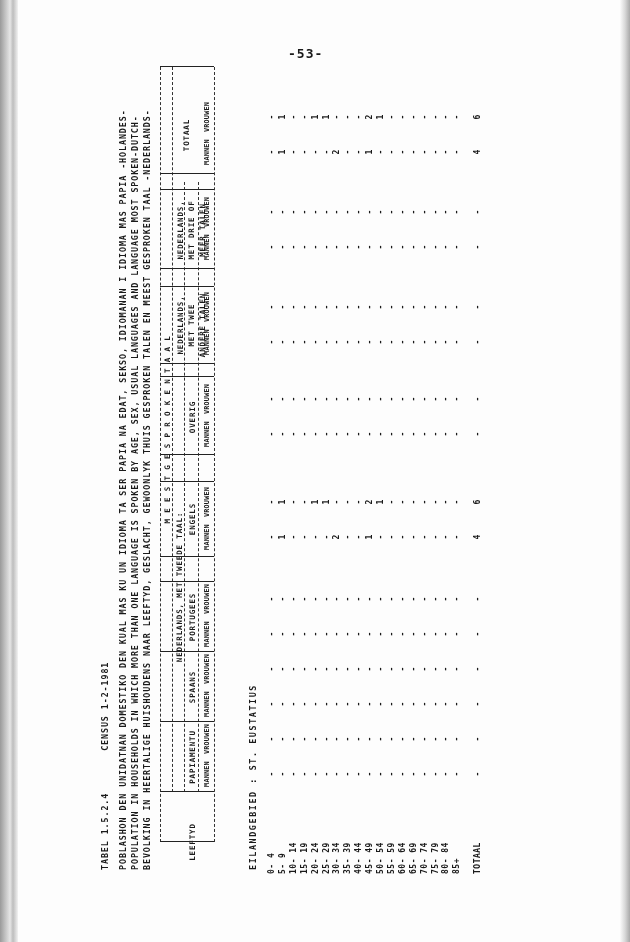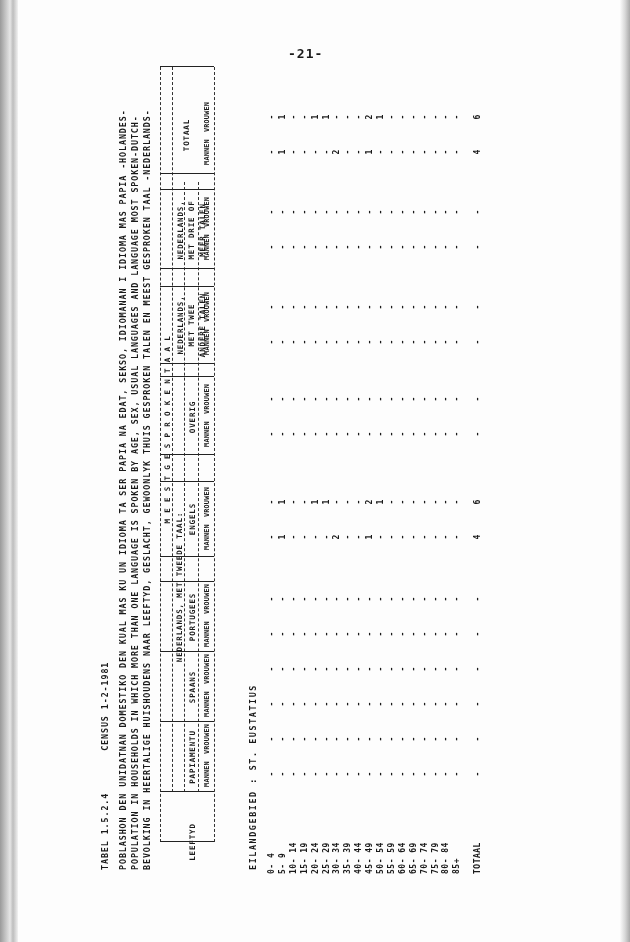--- a/index.html
+++ b/index.html
@@ -14,21 +14,21 @@
   .htxt{position:absolute;font-size:7.6px;letter-spacing:0.8px;white-space:nowrap;font-weight:bold;text-align:center;}
   .age{position:absolute;left:68px;font-size:8px;font-weight:bold;letter-spacing:0.5px;white-space:nowrap;}
   .cell{position:absolute;width:30px;text-align:center;font-size:8px;font-weight:bold;}
   .region{position:absolute;left:72px;top:248px;font-size:8.4px;letter-spacing:1.6px;font-weight:bold;white-space:nowrap;}
 </style>
 </head>
 <body>
 
 <div class="edge-left"></div>
 <div class="edge-right"></div>
-<div class="pageno">-21-</div>
+<div class="pageno">-53-</div>
 
 <div class="rot" id="rot">
   <div class="title" style="top:100px;">
     <span>TABEL 1.5.2.4</span>
     <span style="display:inline-block;width:30px"></span>
     <span>CENSUS 1-2-1981</span>
   </div>
   <div class="title" style="top:118px;">POBLASHON DEN UNIDATNAN DOMESTIKO DEN KUAL MAS KU UN IDIOMA TA SER PAPIA NA EDAT, SEKSO, IDIOMANAN I IDIOMA MAS PAPIA -HOLANDES-</div>
   <div class="title" style="top:130px;">POPULATION IN HOUSEHOLDS IN WHICH MORE THAN ONE LANGUAGE IS SPOKEN BY AGE, SEX, USUAL LANGUAGES AND LANGUAGE MOST SPOKEN-DUTCH-</div>
   <div class="title" style="top:142px;">BEVOLKING IN HEERTALIGE HUISHOUDENS NAAR LEEFTYD, GESLACHT, GEWOONLYK THUIS GESPROKEN TALEN EN MEEST GESPROKEN TAAL -NEDERLANDS-</div>

